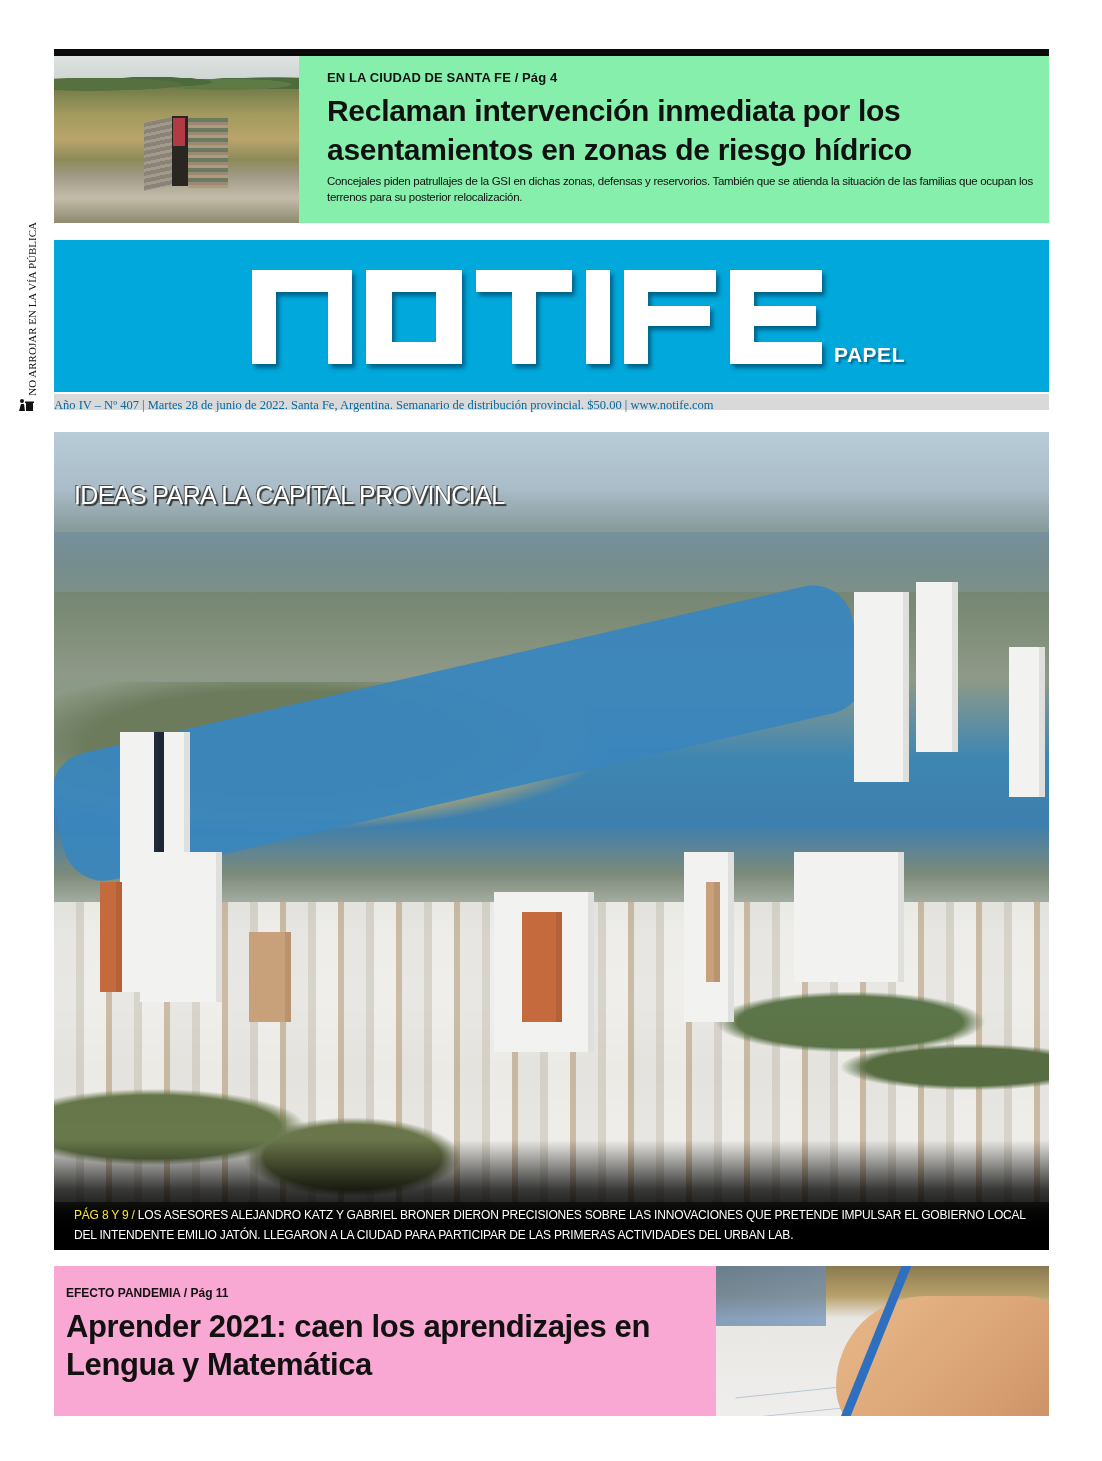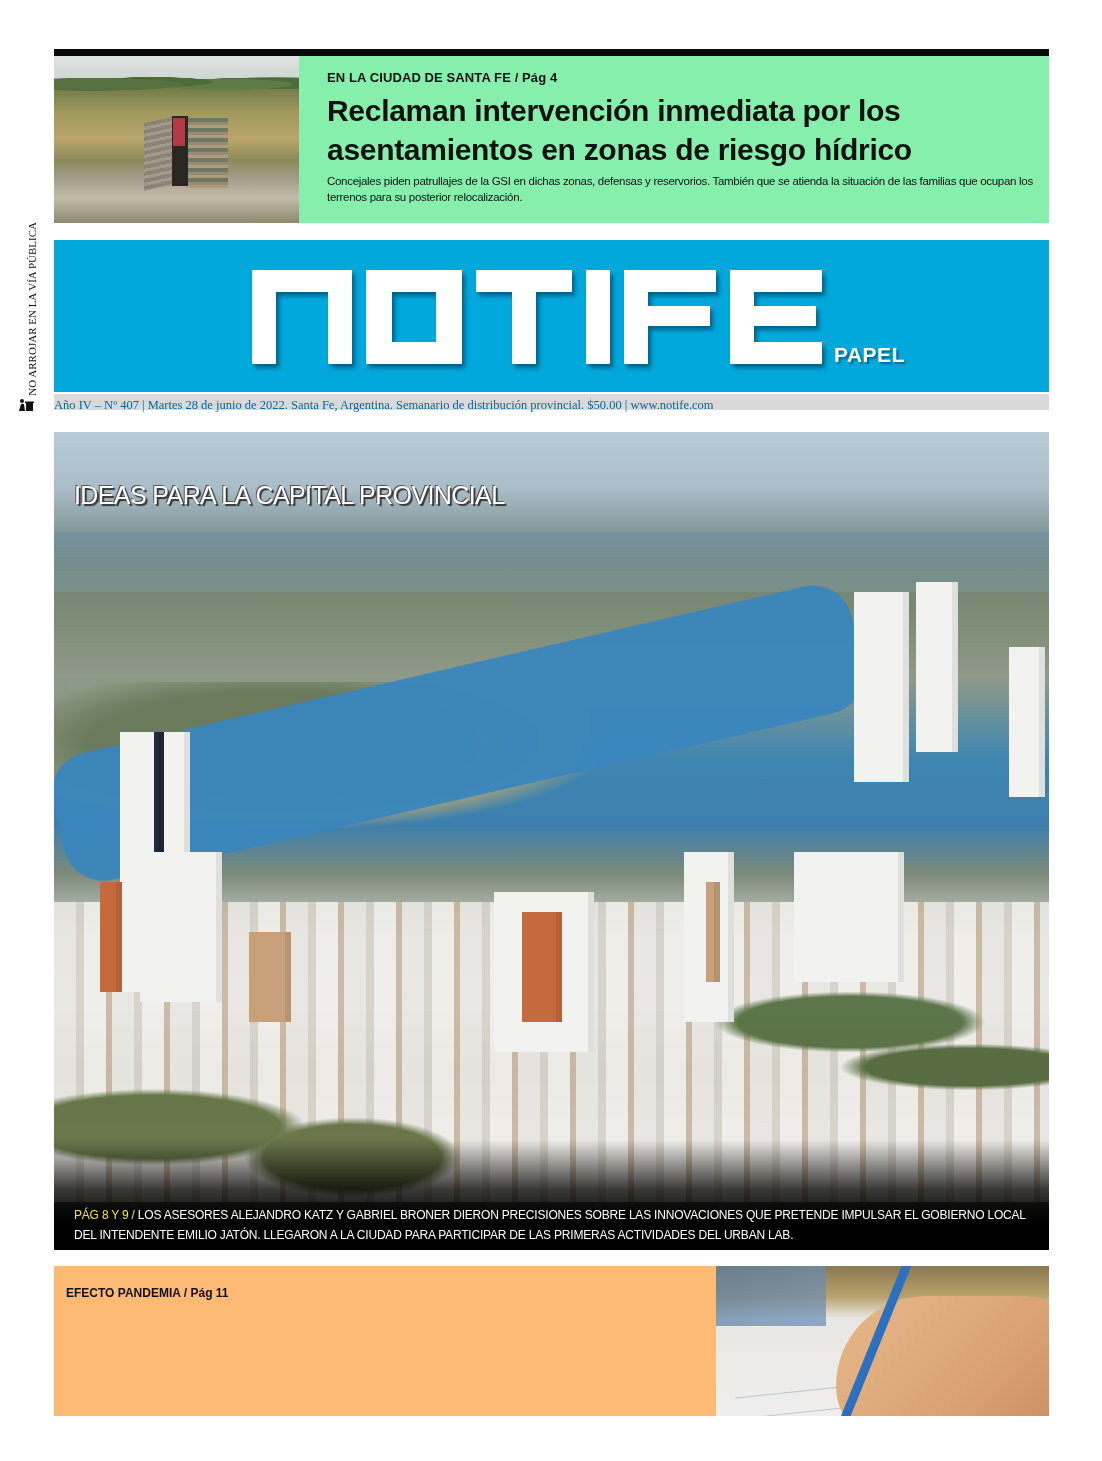--- a/index.html
+++ b/index.html
@@ -49,21 +49,21 @@
       radial-gradient(ellipse at 80% 40%, #4f6a3a 0 10%, transparent 12%),
       radial-gradient(ellipse at 92% 55%, #4d6436 0 8%, transparent 10%),
       repeating-linear-gradient(90deg, #e9e8e4 0 22px, #d7d3ca 22px 30px, #f1f0ec 30px 52px, #c9b8a0 52px 58px); opacity:0.9; }
   .lead .shade { position:absolute; left:0; bottom:0; width:995px; height:110px; background:linear-gradient(180deg, rgba(0,0,0,0) 0%, rgba(0,0,0,0.75) 45%, #000 80%); }
   .lead-kicker { position:absolute; left:20px; top:20px; font-size:25px; color:#fff; letter-spacing:-0.6px; text-shadow:2px 2px 1px #333, -1px -1px 0 #555; font-family:"Liberation Sans", sans-serif;margin-top:29px; }
   .lead-title { position:absolute; left:22px; top:68px; width:960px; font-weight:bold; font-size:61px; line-height:65px; color:#fde92a; letter-spacing:-0.5px; text-shadow:3px 4px 3px rgba(0,0,0,0.65); }
   .lead-caption { position:absolute; left:20px; top:754px; width:960px; font-size:12px; line-height:20px; color:#fff; letter-spacing:-0.2px; text-transform:uppercase;margin-top:19px; }
   .lead-caption .pg { color:#f6e53a; }
 
   
-  .bottom-teaser { position:absolute; left:54px; top:1266px; width:995px; height:150px; background:#fdba74; }
+  .bottom-teaser { position:absolute; left:54px; top:1266px; width:995px; height:150px; background:#f9a8d4; }
   .bottom-text { position:absolute; left:12px; top:20px; width:640px; }
   .bottom-kicker { font-weight:bold; font-size:12px; color:#111; }
   .bottom-title { margin-top:8px; font-weight:bold; font-size:31px; line-height:38px; color:#111; letter-spacing:-0.4px; }
   .bottom-photo { position:absolute; left:662px; top:0; width:333px; height:150px; overflow:hidden;
     background: linear-gradient(180deg, #8a7a52 0%, #b8a06a 20%, #e9e7e4 35%, #efeeec 100%); }
   .bottom-photo .blue { position:absolute; left:0; top:0; width:110px; height:60px; background:linear-gradient(90deg,#5c7fa6,#6a8cb5); opacity:0.7; }
   .bottom-photo .hand { position:absolute; left:120px; top:30px; width:230px; height:150px; border-radius:90px 40px 0 60px; background:linear-gradient(135deg,#e8b98a,#d9a274 60%,#c98c63); }
   .bottom-photo .pencil { position:absolute; left:190px; top:-10px; width:9px; height:175px; background:#2f6fc0; transform:rotate(22deg); transform-origin:top; }
   .bottom-photo .lines { position:absolute; left:20px; top:120px; width:220px; height:20px; border-top:1px solid #b9c6d6; border-bottom:1px solid #b9c6d6; transform:rotate(-6deg); }
 </style>
@@ -149,20 +149,21 @@
   <div class="tower tan" style="left:195px; top:500px; width:42px; height:90px;"></div>
   <div class="shade"></div>
 
   <div class="lead-kicker">IDEAS PARA LA CAPITAL PROVINCIAL</div>
   <div class="lead-caption"><span class="pg">PÁG 8 Y 9 /</span><span> LOS ASESORES ALEJANDRO KATZ Y GABRIEL BRONER DIERON PRECISIONES SOBRE LAS INNOVACIONES QUE PRETENDE IMPULSAR EL GOBIERNO LOCAL DEL INTENDENTE EMILIO JATÓN. LLEGARON A LA CIUDAD PARA PARTICIPAR DE LAS PRIMERAS ACTIVIDADES DEL URBAN LAB.</span></div>
 </div>
 
 <div class="bottom-teaser">
   <div class="bottom-text">
     <div class="bottom-kicker">EFECTO PANDEMIA / Pág 11</div>
+    <div class="bottom-title">Aprender 2021: caen los aprendizajes en Lengua y Matemática</div>
   </div>
   <div class="bottom-photo">
     <div class="blue"></div>
     <div class="lines"></div>
     <div class="hand"></div>
     <div class="pencil"></div>
   </div>
 </div>
 
 </body></html>

